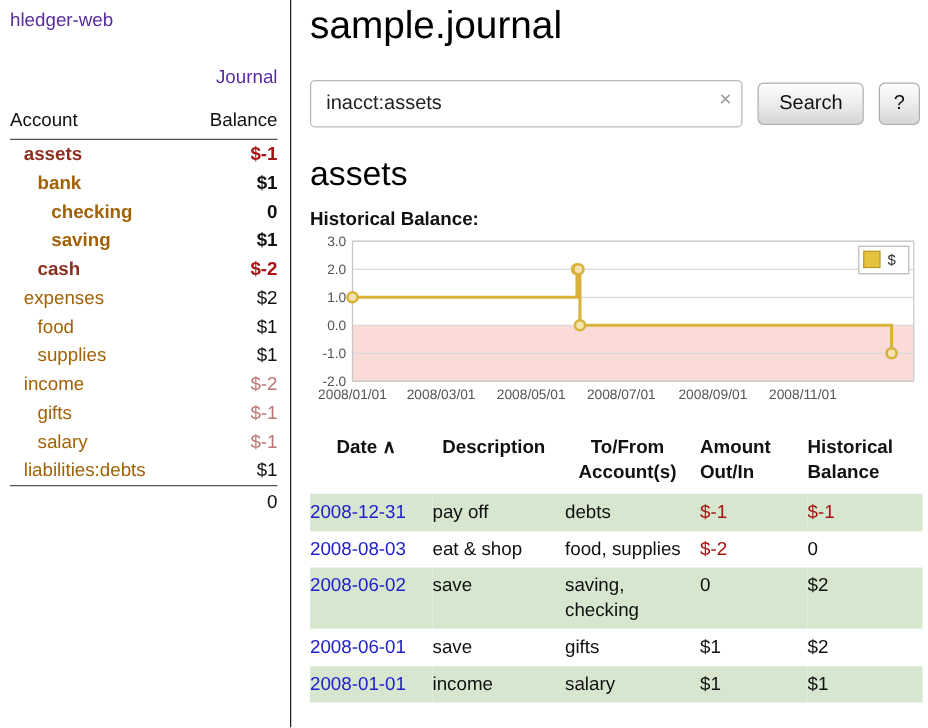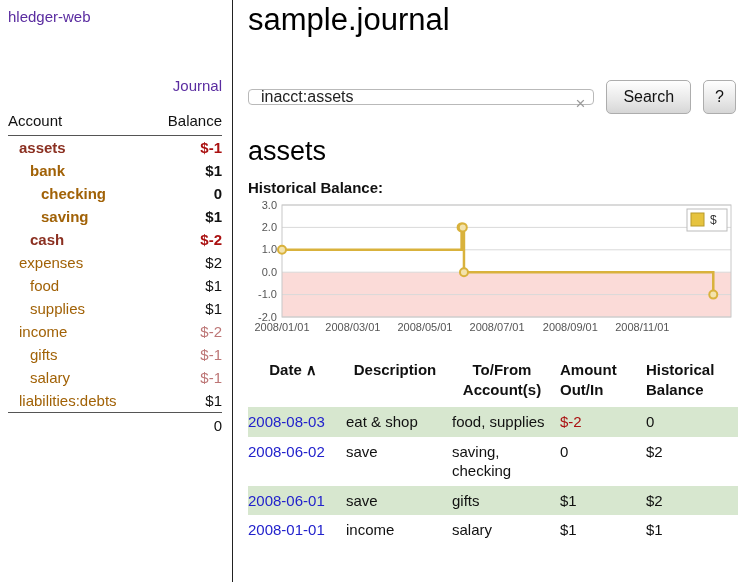--- a/index.html
+++ b/index.html
@@ -11,21 +11,21 @@
   .app { display:flex; width:742px; min-height:582px; }
 
   
   .sidebar {
     width:233px; flex-shrink:0;
     border-right:1px solid #222;
     padding:8px 10px 0 8px;
   }
   .brand {
     display:block; font-size:15px; color:#5a2ca0; text-decoration:none;
-    margin-bottom:52px;
+    margin-bottom:28px;
   }
   .journal-link {
     display:block; font-size:15px; color:#5a2ca0; text-decoration:none;
     margin-bottom:14px;
     text-align:right;
   }
   .acct-head {
     display:flex; justify-content:space-between;
     font-size:15px; padding:4px 0 6px; border-bottom:1px solid #555;gap:33px;
   }
@@ -39,26 +39,26 @@
   .acct-bal.red { color:#aa1111; }
   .acct-bal.softred { color:#bd7676; }
   .acct-row.bold { font-weight:bold; }
   .acct-total {
     border-top:1px solid #555; text-align:right;
     font-size:15px; padding:4px 0;
   }
 
   
   .main { flex:1; min-width:0; padding:2px 6px 0 15px; }
-  h1.page-title { font-size:31px; font-weight:400; color:#000; margin-bottom:42px; }
+  h1.page-title { font-size:31px; font-weight:400; color:#000; margin-bottom:26px; }
 
   .searchrow { display:flex; align-items:center; gap:12px; margin-bottom:22px; }
   .searchbox { position:relative; width:356px; }
   .searchbox input {
-    width:100%; height:16px; font-size:16px; color:#222;
+    width:100%; height:38px; font-size:16px; color:#222;
     padding:0 28px 0 12px; border:1px solid #b9b9b9; border-radius:4px;
     font-family:"Liberation Sans", sans-serif;
   }
   .clear-x {
     position:absolute; right:9px; top:6px; color:#9a9a9a; font-size:17px;
     cursor:pointer; user-select:none;
   }
   .btn {
     font-size:16px; color:#111; padding:7px 16px;
     border:1px solid #adadad; border-radius:5px;
@@ -228,20 +228,27 @@
       <thead>
         <tr>
           <th><span>Date</span><span class="sort-arrow">∧</span></th>
           <th>Description</th>
           <th>To/From Account(s)</th>
           <th class="num">Amount Out/In</th>
           <th class="num">Historical Balance</th>
         </tr>
       </thead>
       <tbody id="reg-rows">
+  <tr>
+    <td><a href="#" class="datelink">2008-12-31</a></td>
+    <td>pay off</td>
+    <td>debts</td>
+    <td class="num amt neg">$-1</td>
+    <td class="num bal neg">$-1</td>
+  </tr>
 
   <tr>
     <td><a href="#" class="datelink">2008-08-03</a></td>
     <td>eat &amp; shop</td>
     <td>food, supplies</td>
     <td class="num amt neg">$-2</td>
     <td class="num bal">0</td>
   </tr>
 
   <tr>

